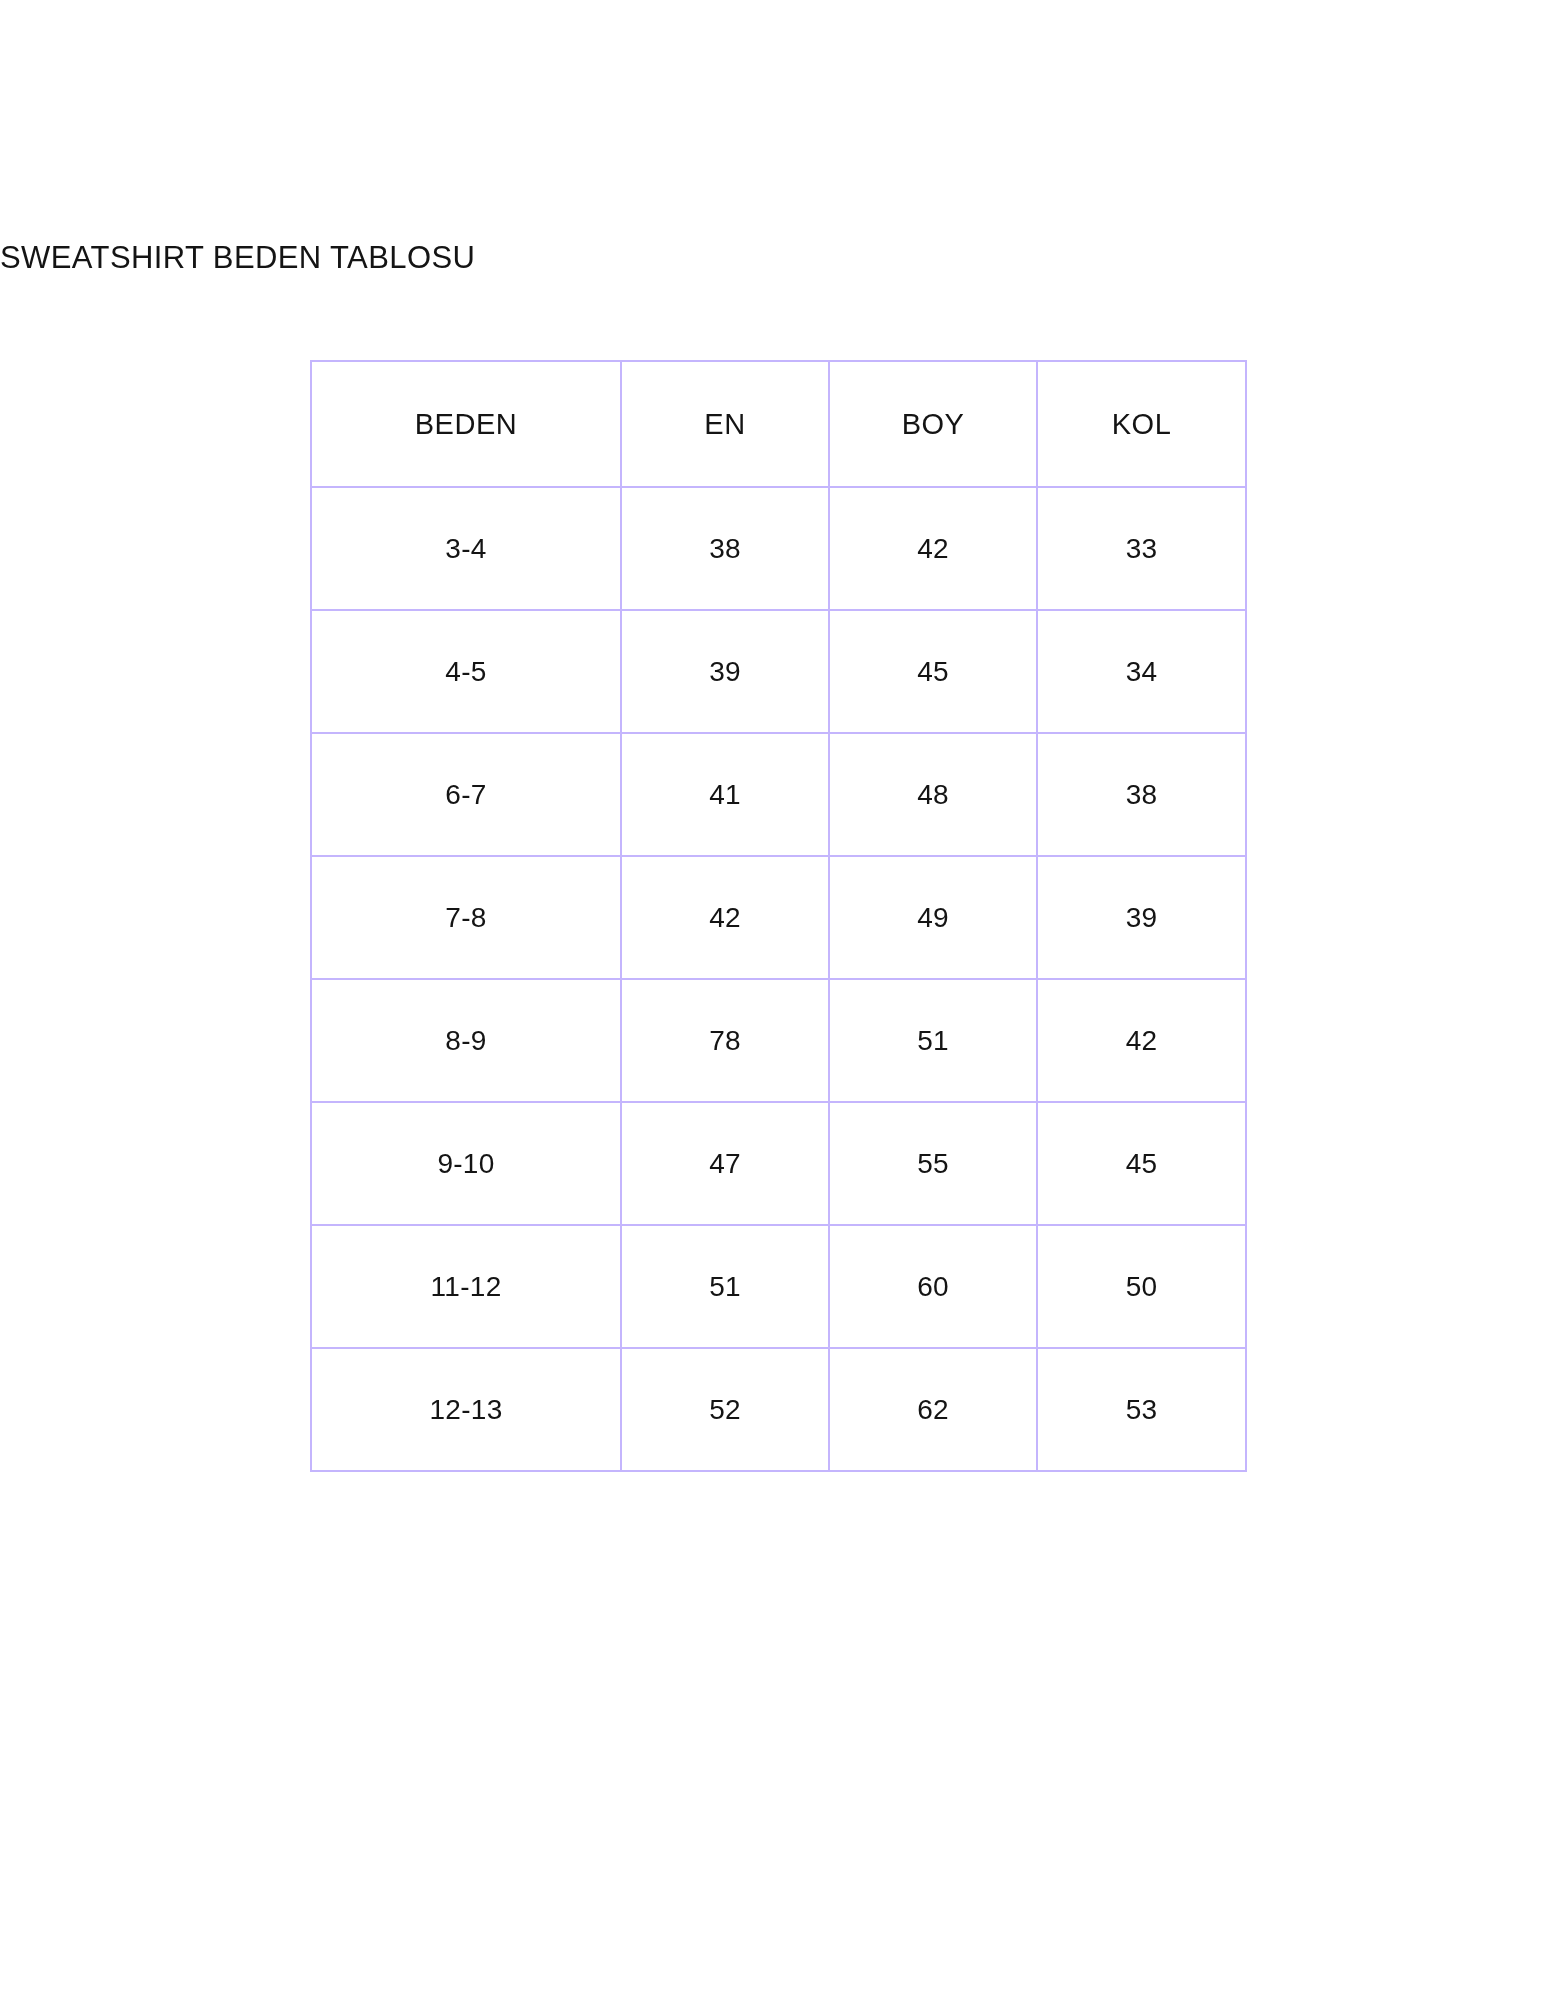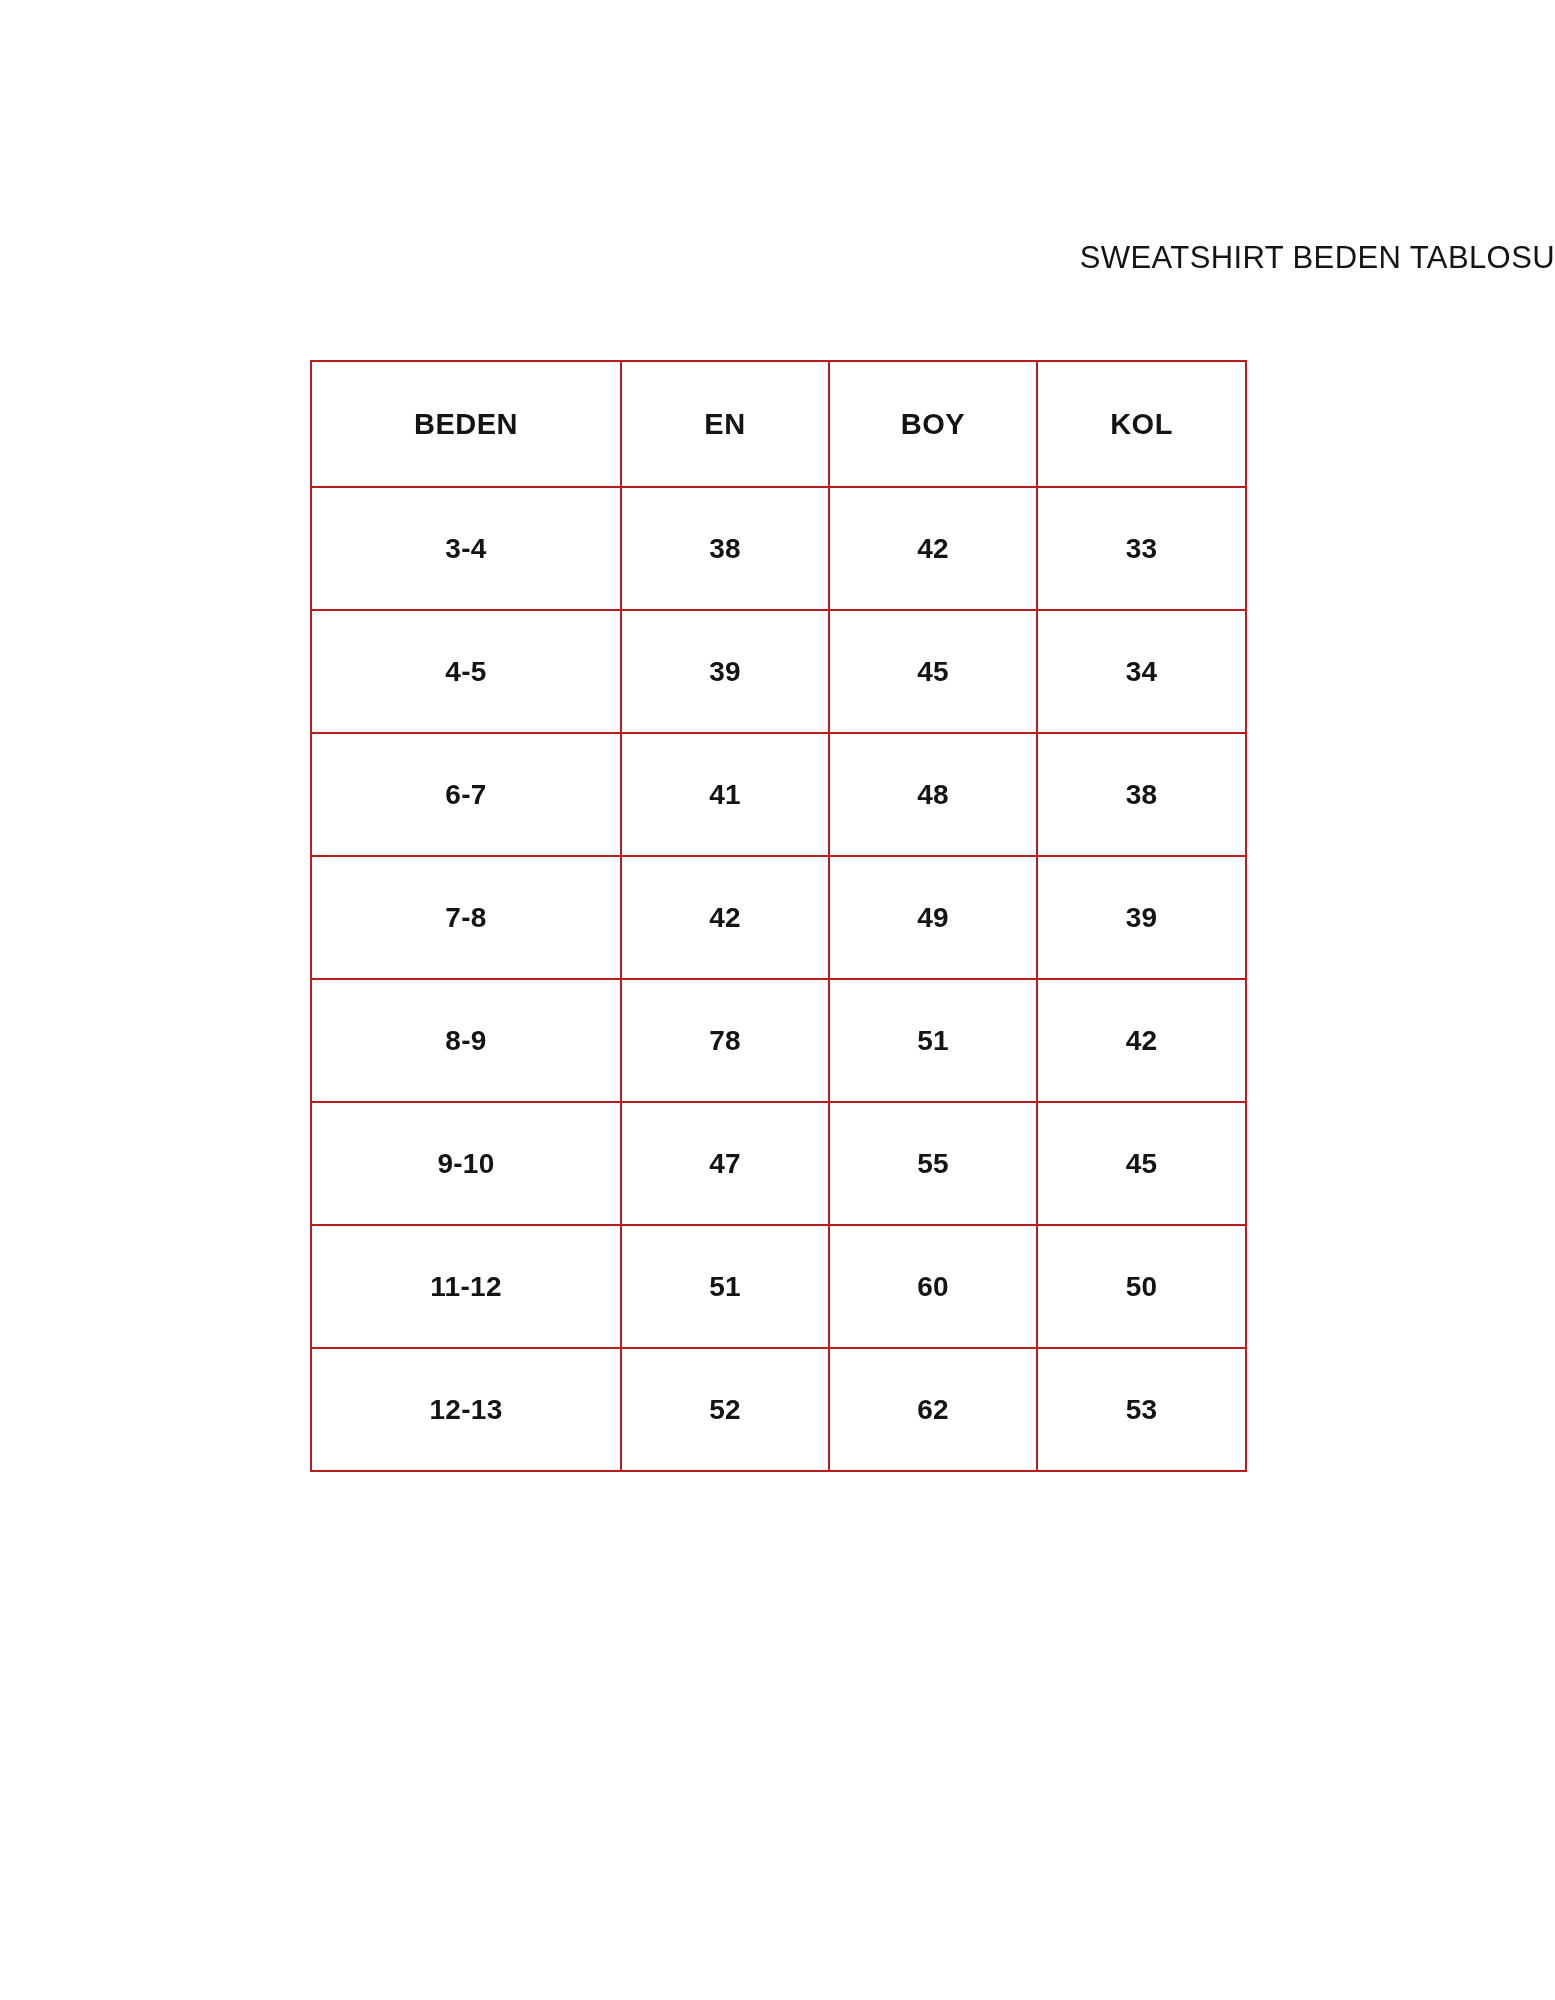--- a/index.html
+++ b/index.html
@@ -19,43 +19,43 @@
     width: 1555px;
     height: 2000px;
     background: #ffffff;
     box-sizing: border-box;
   }
   .doc-title {
     position: absolute;
     top: 240px;
     left: 0;
     width: 1555px;
-    text-align: right;
+    text-align: left;
     font-size: 31px;
     letter-spacing: 0.4px;
     color: #141414;
     font-weight: 400;
   }
   .table-wrap {
     position: absolute;
     top: 360px;
     left: 310px;
     width: 935px;
   }
   table.size-table {
     border-collapse: collapse;
     width: 935px;
     table-layout: fixed;
   }
   table.size-table td,
   table.size-table th {
-    border: 2px solid #b91c1c;
+    border: 2px solid #c4b5fd;
     text-align: center;
     vertical-align: middle;
-    font-weight: 700;
+    font-weight: 400;
     font-size: 28px;
     color: #141414;
     padding: 0;
   }
   table.size-table thead th {
     height: 124px;
     font-size: 29px;
     letter-spacing: 0.5px;
   }
   table.size-table tbody td {

